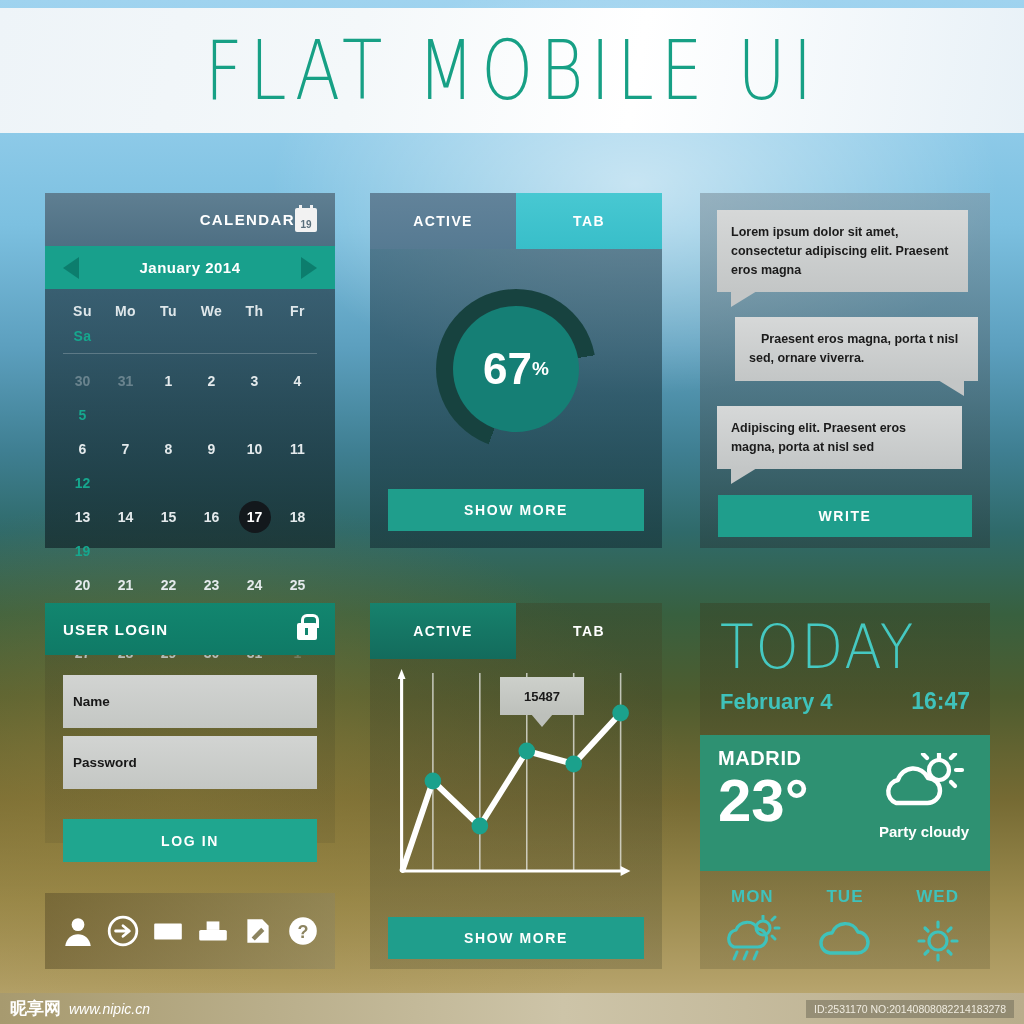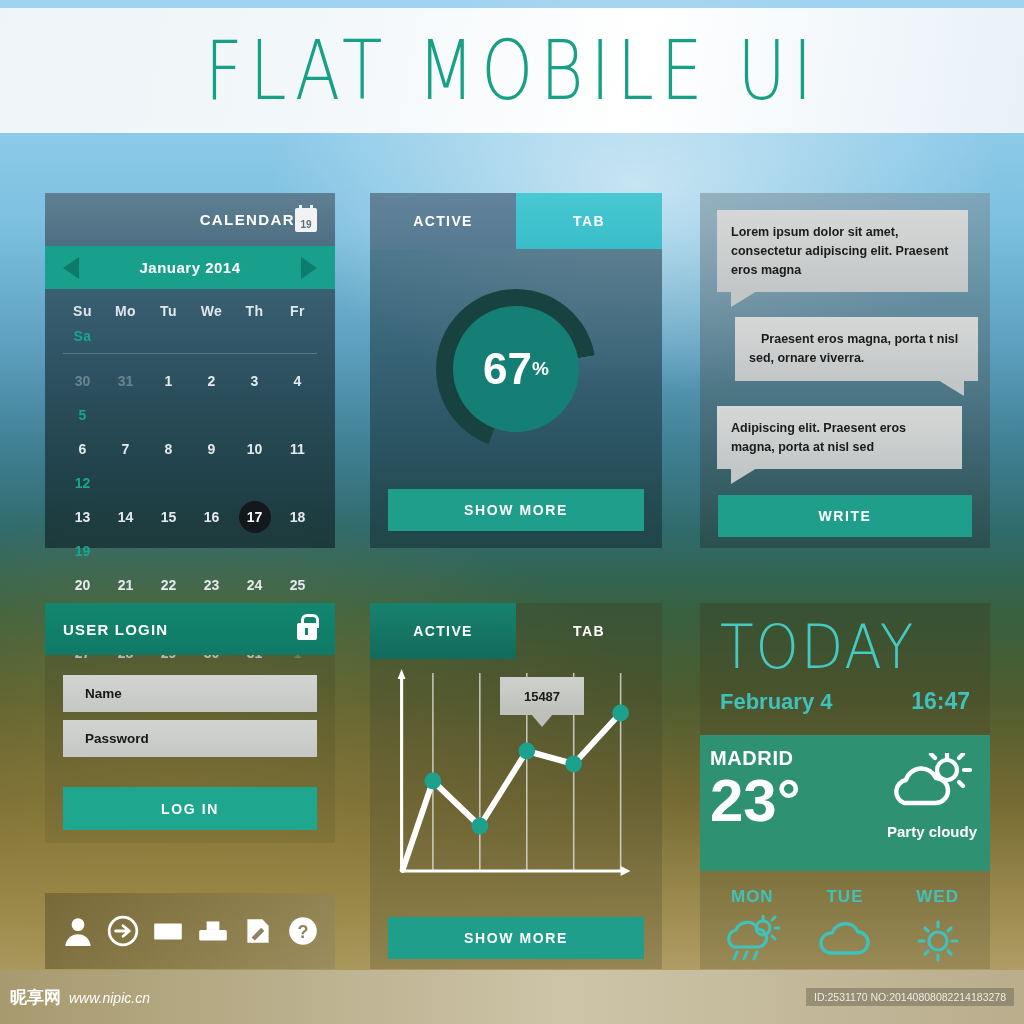--- a/index.html
+++ b/index.html
@@ -114,22 +114,22 @@
   
   #login { left: 45px; top: 603px; width: 290px; height: 240px;
      background: linear-gradient(180deg, rgba(60,62,36,0.30), rgba(90,84,46,0.20)); }
   #login-head { height: 52px; background: linear-gradient(180deg,#12866f,#0f7a66);
      display:flex; align-items:center; justify-content:space-between; padding: 0 18px; }
   #login-head .label { color:#fff; font-weight:bold; font-size:15px; letter-spacing:1.2px; }
   .lock { position:relative; width:20px; height:17px; background:#fff; border-radius:2px; margin-top:5px; }
   .lock::before { content:""; position:absolute; left:4px; top:-9px; width:12px;height:11px;
      border:3px solid #fff; border-bottom:none; border-radius:6px 6px 0 0; }
   .lock::after { content:""; position:absolute; left:8px; top:5px; width:3px;height:7px; background:#12866f; }
-  .field { margin: 0 18px; height: 37px; background: linear-gradient(180deg,#d2d4d2,#c4c7c4);
-     display:flex; align-items:center; padding: 0 22px; color:#171717; font-size:13.5px; font-weight:bold; }
+  .field { margin: 0 18px; height: 53px; background: linear-gradient(180deg,#d2d4d2,#c4c7c4);
+     display:flex; align-items:center; padding: 0 10px; color:#171717; font-size:13.5px; font-weight:bold; }
   .field.first { margin-top: 20px; }
   .field.second { margin-top: 8px; }
   .btn-login { margin: 30px 18px 0 18px; height: 43px; background:#1fa68f;
      display:flex;align-items:center;justify-content:center;
      color:#fff;font-weight:bold;font-size:14px;letter-spacing:1.6px; }
 
   
   #iconbar { left: 45px; top: 893px; width: 290px; height: 76px;
      background: linear-gradient(90deg, rgba(95,82,44,0.55), rgba(140,132,96,0.50));
      display:flex; align-items:center; justify-content:space-around; padding: 0 10px; }
@@ -155,33 +155,33 @@
 
   
   #weather { left: 700px; top: 603px; width: 290px; height: 366px;
      background: linear-gradient(180deg, rgba(55,60,32,0.40), rgba(110,100,60,0.35)); }
   #w-top { padding: 14px 20px 10px 20px; }
   #w-top .today { font-size: 55px; color:#45c9c2; font-weight:300; letter-spacing:2px;
      font-family:"DejaVu Sans", sans-serif; line-height: 1; transform: scaleY(1.1); transform-origin: left top; }
   #w-row { display:flex; align-items:baseline; justify-content:space-between; margin-top: 16px; }
   #w-row .date { font-size:22px; color:#3fc2bb; font-weight:bold; }
   #w-row .time { font-size:23px; color:#3fc2bb; font-weight:bold; }
-  #w-main { margin-top: 10px; background:#2e9172; height: 136px; padding: 12px 10px;
+  #w-main { margin-top: 10px; background:#2e9172; height: 136px; padding: 12px 18px;
      display:flex; align-items:flex-start; justify-content:space-between; }
   #w-main .city { color:#fff; font-weight:bold; font-size:20px; letter-spacing:.6px; }
   #w-main .temp { color:#fff; font-weight:bold; font-size:60px; line-height:.95; margin-top:2px;}
   #w-main .right { text-align:center; padding-top: 6px; }
   #w-main .cond { color:#fff; font-weight:bold; font-size:15px; margin-top:2px; }
   #w-days { display:flex; justify-content:space-around; padding: 16px 6px 0 6px; }
   .wday { text-align:center; }
   .wday .dn { color:#3fc2bb; font-weight:bold; font-size:17px; letter-spacing:1px; }
   .wday svg { margin-top:8px; }
 
   
-  #footer { position:absolute; left:0; bottom:0; width:1024px; height:54px;
+  #footer { position:absolute; left:0; bottom:0; width:1024px; height:31px;
      background: linear-gradient(90deg,#a79a6f,#cdc4a8 55%,#b9ad8c); display:flex;
      align-items:center; justify-content:space-between; padding: 4px 10px; }
   #footer .brand { display:flex; align-items:baseline; gap:8px; }
   #footer .cn { color:#fff; font-weight:bold; font-size:17px; font-family:"DejaVu Sans", sans-serif; }
   #footer .url { color:#fff; font-size:14px; font-style: italic; }
   #footer .idtag { background: rgba(120,115,95,0.6); color:#f0ece0; font-size:10.5px; padding: 3px 8px; }
 </style>
 </head>
 <body>
 

